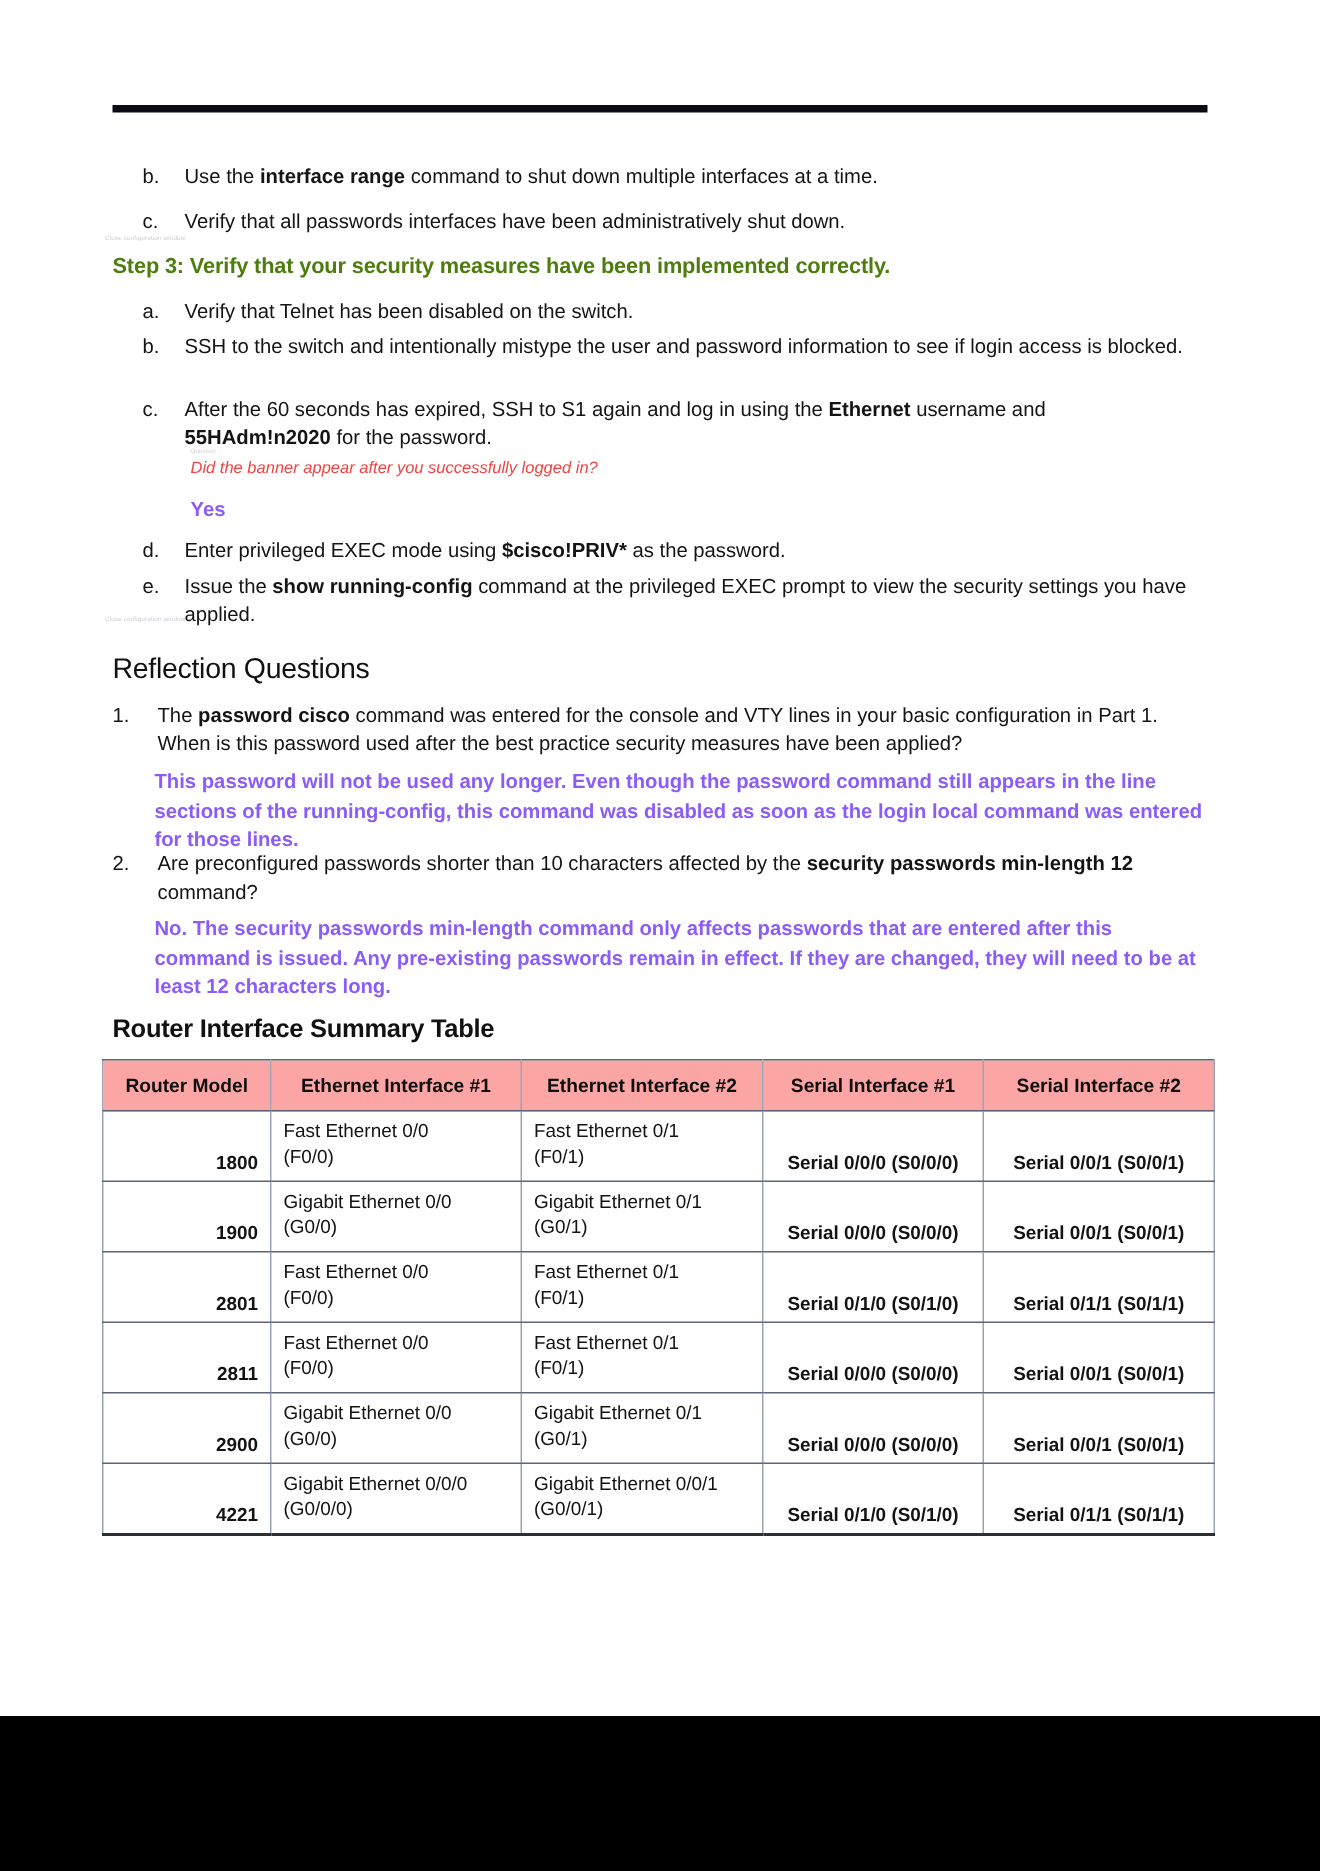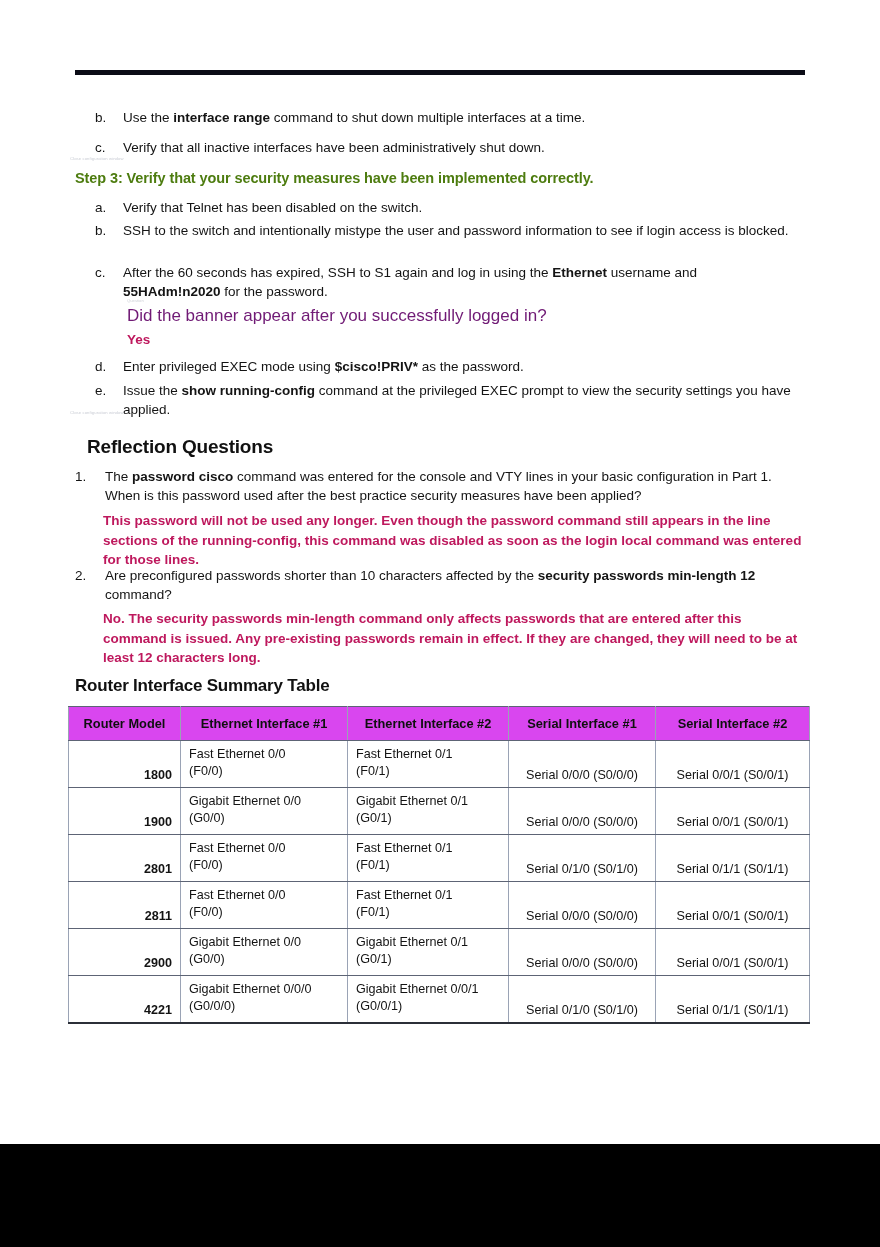--- a/index.html
+++ b/index.html
@@ -74,35 +74,34 @@
 
   .step-heading {
     font-size: 14.5px;
     font-weight: bold;
     color: #4d7c0f;
     letter-spacing: -0.1px;
   }
 
   .section-heading {
     font-size: 19px;
-    font-weight: bold;
+    font-weight: normal;
     color: #111111;
     letter-spacing: -0.2px;
-    margin-left: 12px;
   }
 
   .sub-heading {
     font-size: 17px;
     font-weight: bold;
     color: #111111;
     letter-spacing: -0.2px;
   }
 
   .answer {
-    color: #be185d;
+    color: #8b5cf6;
     font-weight: bold;
     font-size: 13.5px;
     line-height: 1.45;
   }
 
   .ghost {
     font-size: 4.2px;
     color: #c9ccd4;
     line-height: 1;
     letter-spacing: 0.1px;
@@ -137,21 +136,21 @@
     width: 741px;
   }
   table.rist {
     border-collapse: collapse;
     width: 741px;
     table-layout: fixed;
     font-size: 12.6px;
     color: #131313;
   }
   table.rist th {
-    background: #d946ef;
+    background: #fca5a5;
     font-weight: bold;
     font-size: 12.8px;
     text-align: center;
     padding: 9px 4px 9px 4px;
     border-left: 1px solid #9aa3b5;
     border-right: 1px solid #9aa3b5;
     border-top: 1px solid #5d6475;
     border-bottom: 1px solid #5d6475;
     color: #0f0f0f;
     white-space: nowrap;
@@ -173,20 +172,21 @@
     padding-left: 14px;
     vertical-align: bottom;
     padding-bottom: 3px;
     font-weight: bold;
   }
   table.rist td.serial {
     text-align: center;
     vertical-align: bottom;
     padding-bottom: 3px;
     white-space: nowrap;
+    font-weight: bold;
   }
   table.rist td.eth {
     text-align: left;
     border-radius: 23px;
   }
   table.rist td.eth .l2 { display: block; }
   .col-model { width: 112px; }
   .col-e1 { width: 167px; }
   .col-e2 { width: 161px; }
   .col-s1 { width: 147px; }
@@ -210,21 +210,21 @@
 
   <div class="content">
 
     <div style="position:absolute; left:95px; top:108px; width:715px;">
       <div class="lettered-item" style="margin-bottom:11px;">
         <span class="marker">b.</span>
         <span class="body"><span>Use the </span><b>interface range</b><span> command to shut down multiple interfaces at a time.</span></span>
       </div>
       <div class="lettered-item">
         <span class="marker">c.</span>
-        <span class="body"><span>Verify that all inactive interfaces have been administratively shut down.</span></span>
+        <span class="body"><span>Verify that all passwords interfaces have been administratively shut down.</span></span>
       </div>
     </div>
 
     <div class="ghost" style="position:absolute; left:70px; top:157px;">Close configuration window</div>
 
     <div class="step-heading" style="position:absolute; left:75px; top:170px; width:730px;">Step 3: Verify that your security measures have been implemented correctly.</div>
 
     <div style="position:absolute; left:95px; top:198px; width:715px;">
       <div class="lettered-item">
         <span class="marker">a.</span>
@@ -241,21 +241,21 @@
 
     <div style="position:absolute; left:95px; top:263px; width:690px;">
       <div class="lettered-item">
         <span class="marker">c.</span>
         <span class="body"><span>After the 60 seconds has expired, SSH to S1 again and log in using the </span><b>Ethernet</b><span> username and </span><b>55HAdm!n2020</b><span> for the password.</span></span>
       </div>
     </div>
 
     <div class="question-ghost" style="position:absolute; left:127px; top:299px;">Question</div>
 
-    <div style="position:absolute; left:127px; top:306px; width:660px; font-size:17px; color:#701a75;">Did the banner appear after you successfully logged in?</div>
+    <div style="position:absolute; left:127px; top:306px; width:660px; font-size:11px; color:#ef4444;font-style:italic;">Did the banner appear after you successfully logged in?</div>
 
     <div class="answer" style="position:absolute; left:127px; top:330px;">Yes</div>
 
     <div style="position:absolute; left:95px; top:357px; width:700px;">
       <div class="lettered-item">
         <span class="marker">d.</span>
         <span class="body"><span>Enter privileged EXEC mode using </span><b>$cisco!PRIV*</b><span> as the password.</span></span>
       </div>
     </div>
 

